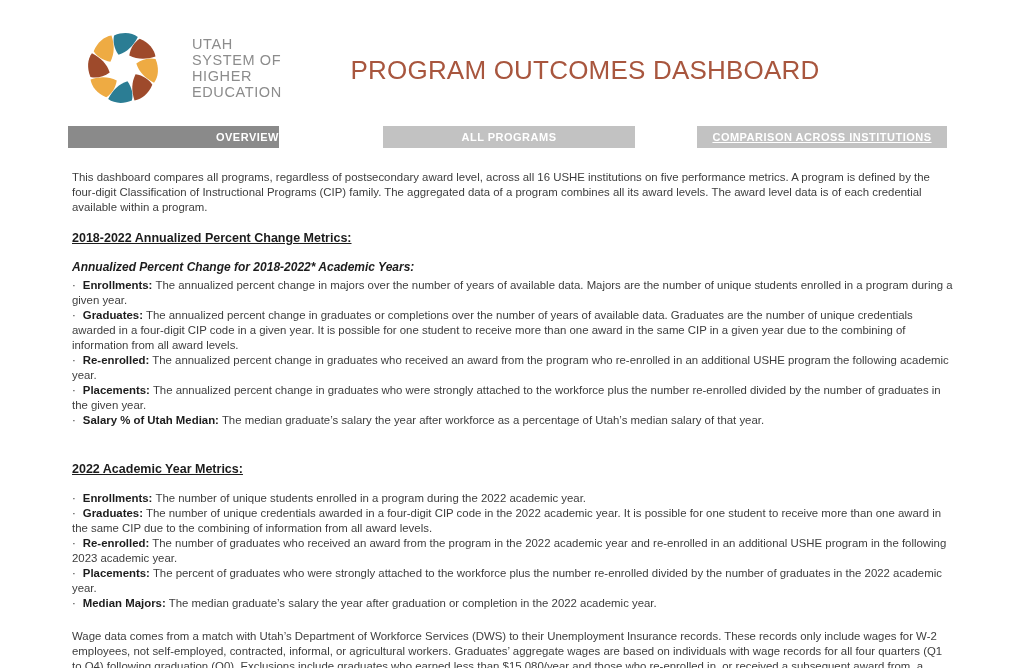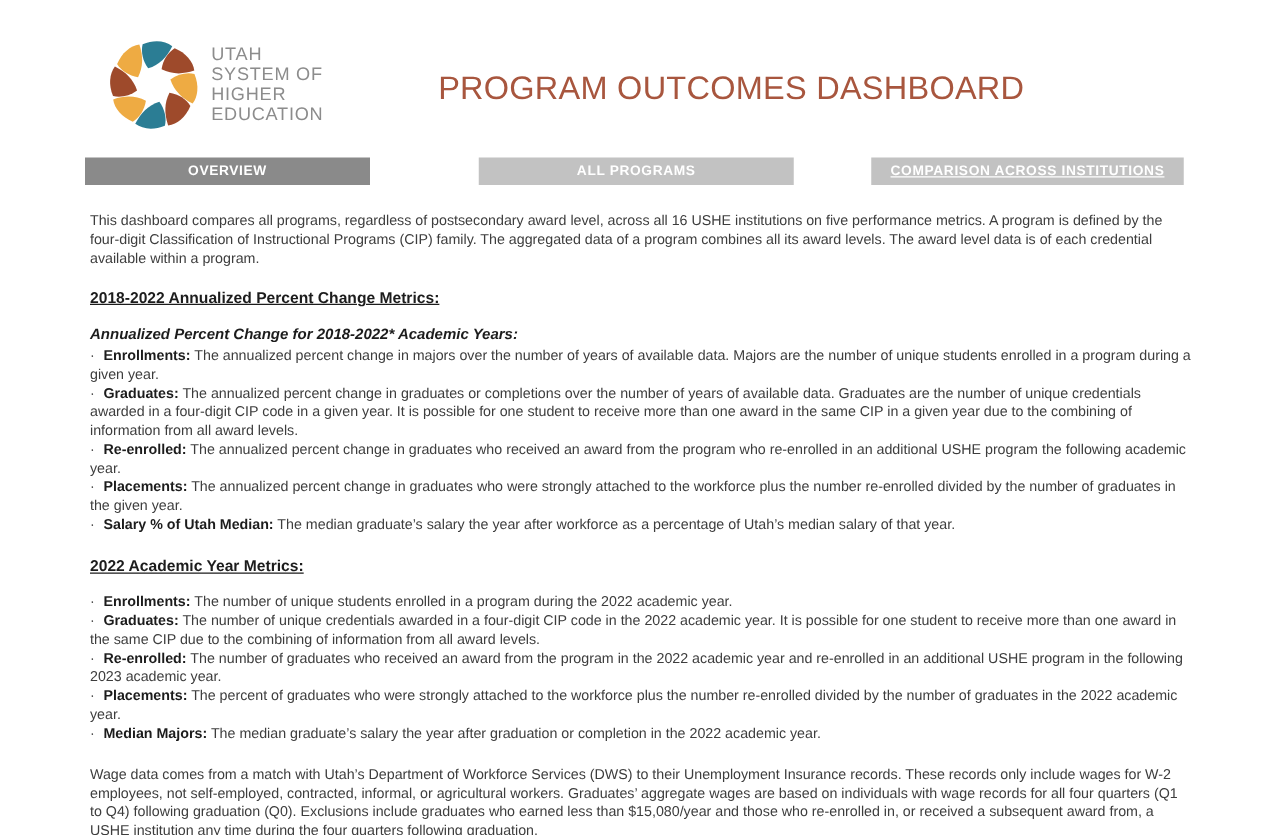--- a/index.html
+++ b/index.html
@@ -3,21 +3,21 @@
 <meta charset="utf-8">
 <title>Program Outcomes Dashboard</title>
 <style>
   html,body { margin:0; padding:0; background:#ffffff; }
   .page {
     position:relative; width:1024px; height:668px; background:#ffffff;
     font-family:"Liberation Sans", sans-serif; overflow:hidden;
   }
 
   
-  .logo { position:absolute; left:86px; top:31px; display:flex; align-items:center; }
+  .logo { position:absolute; left:86px; top:31px; display:flex; align-items:center;gap:23px; }
   .logo svg { width:74px; height:74px; display:block; }
   .logo-text { margin-left:9px; color:#8c8c8c; font-size:14.5px; line-height:16px; letter-spacing:0.6px; }
   .logo-text div { white-space:nowrap; }
 
   .petal-teal { fill:#2b7d94; }
   .petal-rust { fill:#9e4a2b; }
   .petal-gold { fill:#eeab43; }
 
   .title {
     position:absolute; left:350px; top:55px; width:470px;
@@ -27,37 +27,37 @@
 
   
   .tabs { position:absolute; left:0; top:126px; width:1024px; height:22px; }
   .tab {
     position:absolute; top:0; height:22px; display:flex; align-items:center; justify-content:center;
     color:#ffffff; font-size:11px; font-weight:bold; letter-spacing:0.5px; cursor:pointer;
     user-select:none;
   }
   .tab-active   { background:#8a8a8a; }
   .tab-inactive { background:#c2c2c2; }
-  .tab-1 { left:68px;  width:228px; }
+  .tab-1 { left:68px;  width:211px;justify-content:flex-end; }
   .tab-2 { left:383px; width:252px; }
   .tab-3 { left:697px; width:250px;text-decoration:underline; }
 
   
   .content {
     position:absolute; left:72px; top:170px; width:881px;
     color:#3d3d3d; font-size:11.4px; line-height:15px;
   }
   .content p { margin:0; }
   .intro { margin-bottom:16px !important; }
 
   .sec-heading {
     font-size:12.5px; font-weight:bold; color:#1c1c1c;
     text-decoration:underline; margin:0 0 14px 0;
   }
-  .sec-heading.second { margin-top:18px; }
+  .sec-heading.second { margin-top:34px; }
 
   .subheading {
     font-size:12px; font-weight:bold; font-style:italic; color:#1c1c1c;
     margin:0 0 3px 0;
   }
 
   .bullet { margin:0; }
   .bullet .dot { display:inline-block; margin-right:7px; color:#3d3d3d; }
   .bullet .term { font-weight:bold; color:#1c1c1c; }
   .bullet .desc { margin-left:3px; }

